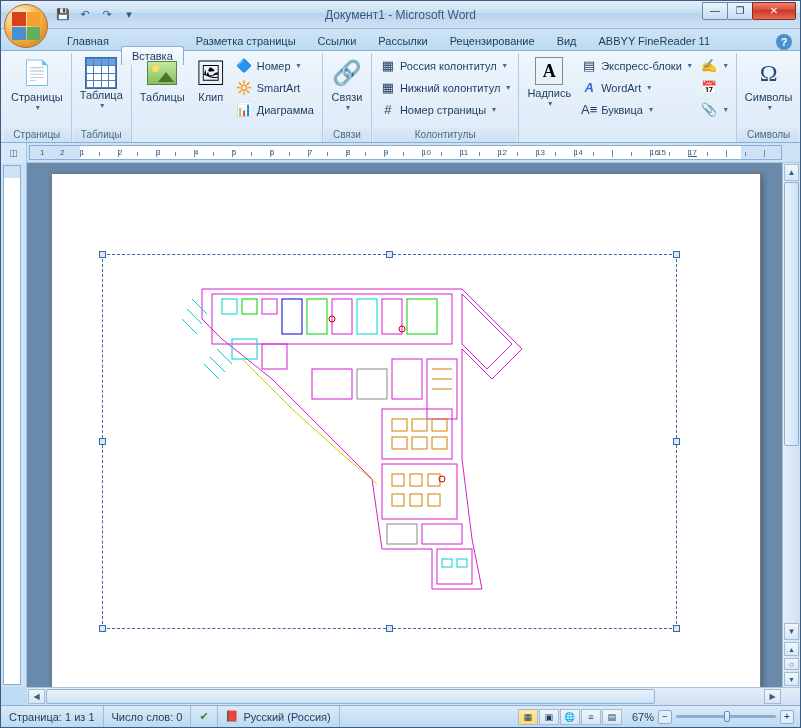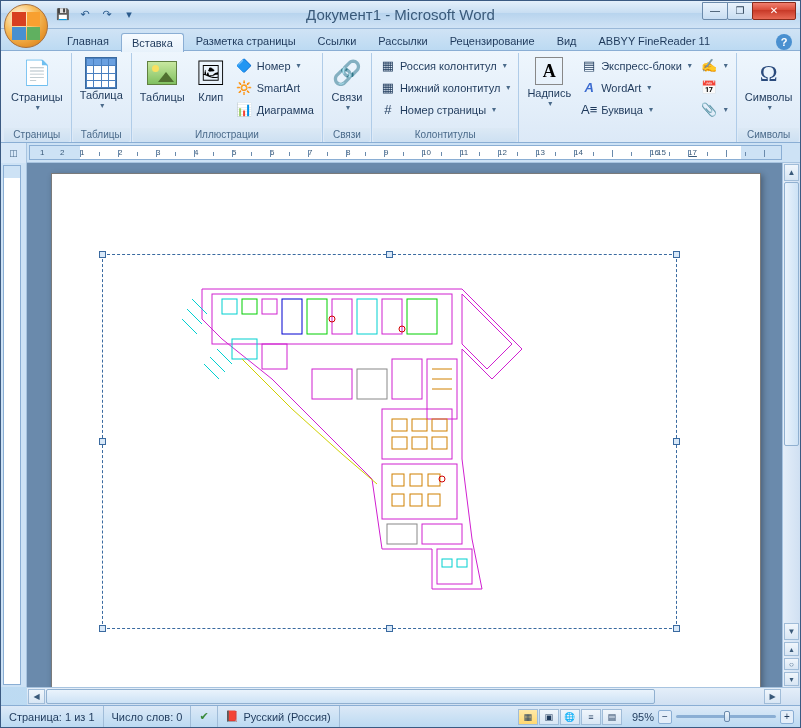--- a/index.html
+++ b/index.html
@@ -1,33 +1,33 @@
 <!DOCTYPE html>
 <html><head>
 <meta charset="utf-8">
 <style>
 *{box-sizing:border-box;margin:0;padding:0;font-family:"Segoe UI",Tahoma,sans-serif;font-size:11px;user-select:none}
 body{width:801px;height:728px;background:#cde6f7;overflow:hidden}
 .window{width:801px;height:728px;border:1px solid #3b5a82;background:linear-gradient(#cde6f7,#bcdaf2);display:flex;flex-direction:column}
 .titlebar{height:28px;background:linear-gradient(#e4f0fb,#c7ddf2 45%,#b8d4ee 46%,#d0e3f5);display:flex;align-items:center;position:relative;border-bottom:1px solid #9ab8d8}
 .qat{display:flex;align-items:center;gap:2px;margin-left:52px}
 .qat-btn{width:20px;height:20px;border-radius:3px;display:flex;align-items:center;justify-content:center;color:#2a5a8c;cursor:pointer}
-.title{position:absolute;left:50%;transform:translateX(-50%);color:#3a5a7a;font-size:15px}
+.title{position:absolute;left:50%;transform:translateX(-50%);color:#3a5a7a;font-size:12px}
 .wincontrols{margin-left:auto;display:flex;height:18px;margin-right:4px;margin-top:-8px}
 .wc{width:26px;height:18px;border:1px solid #6b8aab;background:linear-gradient(#eaf3fc,#c8ddf2);display:flex;align-items:center;justify-content:center;border-radius:0 0 2px 2px;margin-left:-1px;font-size:10px;color:#2a3f55;cursor:pointer}
 .wc.close{width:44px;background:linear-gradient(#f08070,#d84a36 45%,#c83a28 46%,#e86a56);color:#fff;border-color:#8a2a1a}
 .office-btn{position:absolute;left:4px;top:4px;width:44px;height:44px;border-radius:50%;background:radial-gradient(circle at 35% 30%,#fff,#f8c060 40%,#e89830 70%,#d07810);border:1px solid #a8703c;z-index:20;display:flex;align-items:center;justify-content:center;cursor:pointer}
 .office-logo{width:28px;height:28px;display:grid;grid-template-columns:1fr 1fr;grid-template-rows:1fr 1fr;gap:1px}
 .office-logo span:nth-child(1){background:#d84020}
 .office-logo span:nth-child(2){background:#f8a030}
 .office-logo span:nth-child(3){background:#4890d0}
 .office-logo span:nth-child(4){background:#60b060}
 .tabs{height:22px;display:flex;align-items:flex-end;padding-left:56px;background:linear-gradient(#d0e3f5,#bcdaf2);gap:2px;border-bottom:1px solid #8aaed4}
 .tab{padding:3px 10px;color:#1e395b;cursor:pointer;border-radius:3px 3px 0 0}
-.tab.active{background:linear-gradient(#f6fbff,#e7f2fb);border:1px solid #8aaed4;border-bottom:none;position:relative;top:2px}
+.tab.active{background:linear-gradient(#f6fbff,#e7f2fb);border:1px solid #8aaed4;border-bottom:none;position:relative;top:15px}
 .tab.help{margin-left:auto;margin-right:8px;width:16px;height:16px;border-radius:50%;background:#4a90d0;color:#fff;display:flex;align-items:center;justify-content:center;padding:0;font-weight:bold}
 .ribbon{height:92px;background:linear-gradient(#eef6fd,#dce9f7);display:flex;border-bottom:1px solid #8aaed4;padding:2px 2px 0}
 .group{border-right:1px solid #b0cce8;display:flex;flex-direction:column;padding:2px 4px 0}
 .group-body{flex:1;display:flex;align-items:flex-start;gap:2px}
 .group-label{text-align:center;color:#4a6a8a;font-size:10px;padding:1px 0 2px;background:linear-gradient(#dce9f5,#cde0f2);border-radius:0 0 2px 2px;margin:0 -3px}
 .bigbtn{display:flex;flex-direction:column;align-items:center;justify-content:flex-start;padding:2px 4px;border-radius:3px;cursor:pointer;min-width:40px}
 .bigicon{width:32px;height:32px;display:flex;align-items:center;justify-content:center;font-size:24px;margin-bottom:2px}
 .bigbtn .lbl{color:#1e395b;text-align:center;font-size:11px;line-height:12px}
 .col{display:flex;flex-direction:column;gap:1px}
 .smallbtn{display:flex;align-items:center;gap:4px;padding:1px 4px;border-radius:2px;cursor:pointer;color:#1e395b;height:21px;white-space:nowrap}
@@ -176,21 +176,20 @@
           <div class="smallbtn">
               <span class="smicon">🔆</span>
               <span>SmartArt</span>
             </div>
           <div class="smallbtn">
               <span class="smicon">📊</span>
               <span>Диаграмма</span>
             </div>
         </div>
       </div>
-      <div class="group-label">Иллюстрации</div>
     </div>
 
     <div class="group">
       <div class="group-body">
         <div class="bigbtn">
           <div class="bigicon">🔗</div>
           <div class="lbl">Связи</div>
           <div class="dd">▾</div>
         </div>
       </div>
@@ -438,21 +437,21 @@
         <span>Русский (Россия)</span>
       </div>
     <div class="viewbtns">
       <div class="vbtn active">▦</div>
       <div class="vbtn">▣</div>
       <div class="vbtn">🌐</div>
       <div class="vbtn">≡</div>
       <div class="vbtn">▤</div>
     </div>
     <div class="zoom">
-      <span>95%</span>
+      <span>67%</span>
       <div class="zbt">−</div>
       <div class="zslider">
           <div class="zthumb"></div>
         </div>
       <div class="zbt">+</div>
     </div>
   </div>
 
 </div>
 

